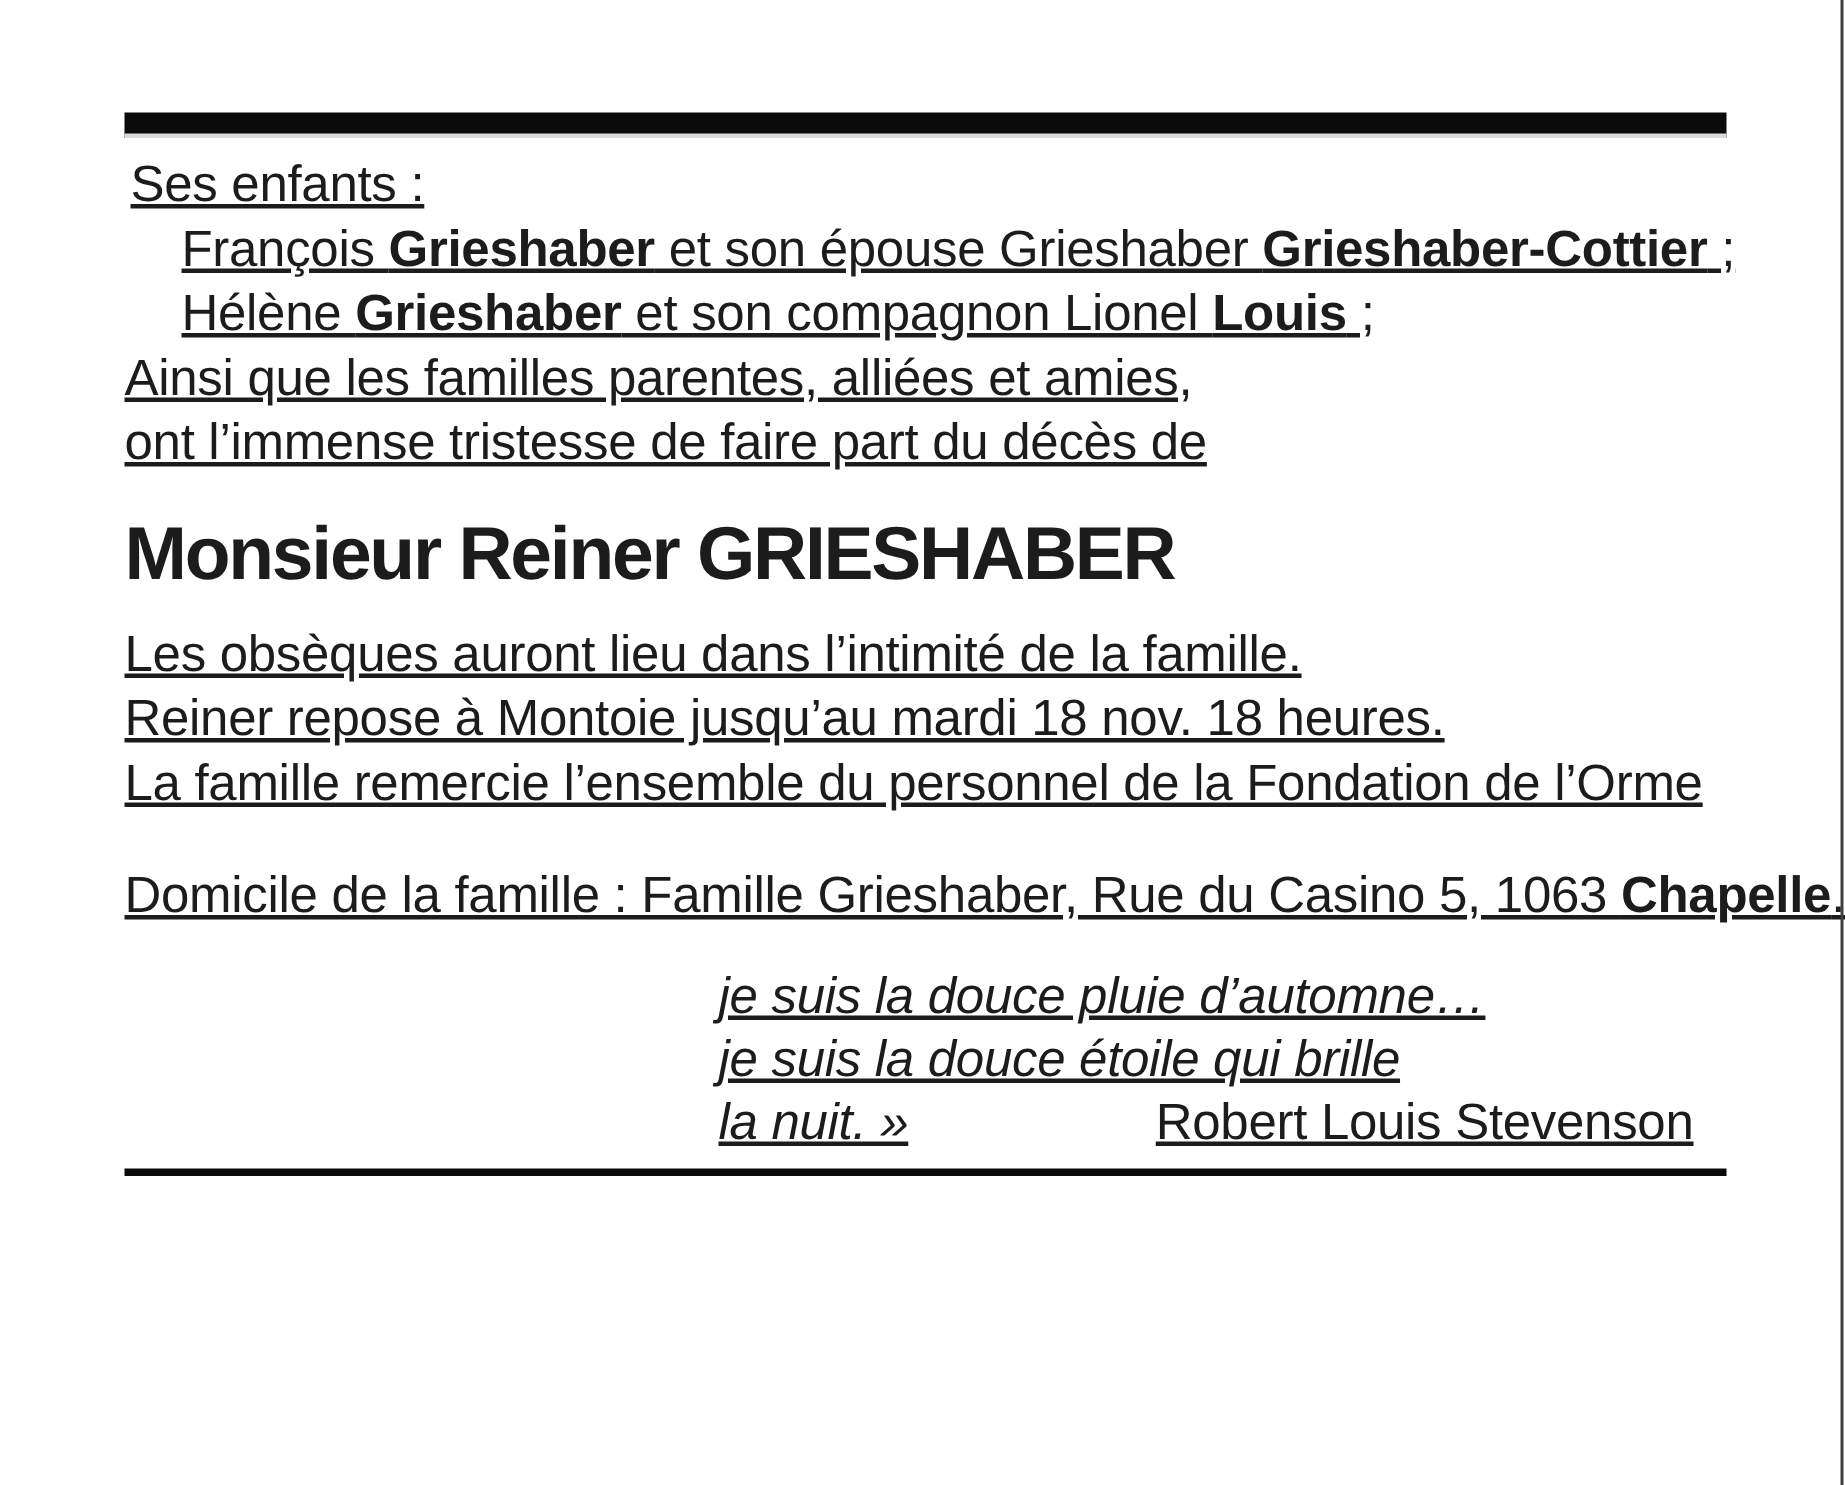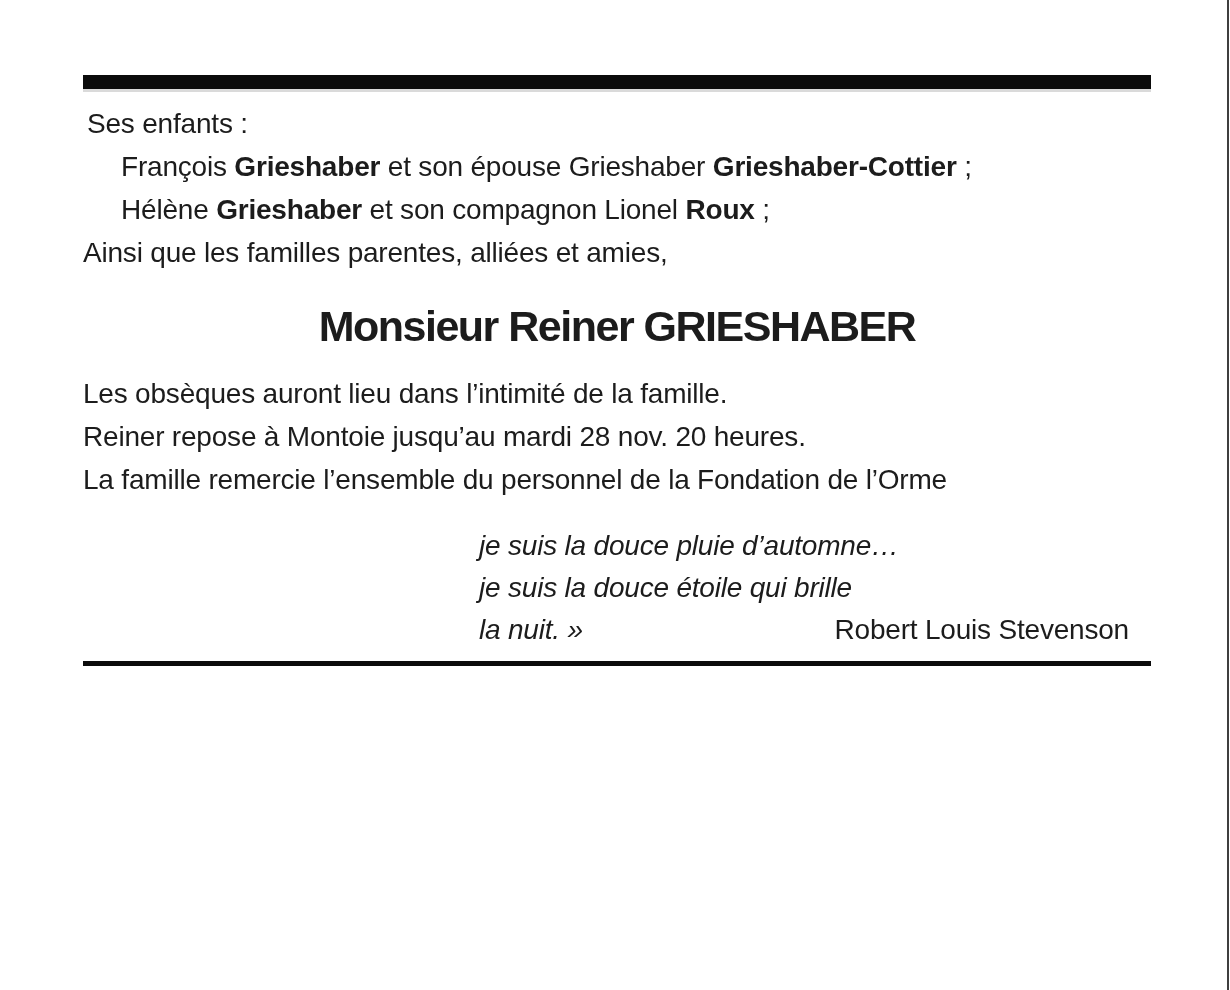--- a/index.html
+++ b/index.html
@@ -26,34 +26,35 @@
     border-bottom: 3px solid #dadada;
   }
   .bottomrule {
     height: 5px;
     background: #0b0b0b;
     margin-top: 10px;
   }
   .block { margin: 0; }
   .block-intro { margin-top: 10px; }
   .line {
-    font-size: 28px;
+    font-size: 34px;
     line-height: 43px;
     margin: 0;
     letter-spacing: -0.2px;
     white-space: nowrap;
+    text-decoration: underline;
   }
   .line .b { font-weight: bold; }
   .indent { padding-left: 38px; }
   .lead { padding-left: 4px; }
   .title {
-    font-size: 43px;
+    font-size: 50px;
     line-height: 80px;
     font-weight: bold;
-    text-align: center;
+    text-align: left;
     margin: 12px 0 6px 0;
     letter-spacing: -1.5px;
     white-space: nowrap;
   }
   sup.sup {
     font-size: 0.55em;
     vertical-align: super;
     line-height: 0;
   }
   .domicile { margin-top: 32px; }
@@ -82,32 +83,34 @@
 </head>
 <body>
 
 <div class="sheet">
 
   <div class="topbar"></div>
 
   <div class="block block-intro">
     <p class="line lead"><span>Ses enfants :</span></p>
     <p class="line indent"><span>François </span><span class="b">Grieshaber</span><span> et son épouse Grieshaber </span><span class="b">Grieshaber-Cottier</span><span> ;</span></p>
-    <p class="line indent"><span>Hélène </span><span class="b">Grieshaber</span><span> et son compagnon Lionel </span><span class="b">Roux</span><span> ;</span></p>
+    <p class="line indent"><span>Hélène </span><span class="b">Grieshaber</span><span> et son compagnon Lionel </span><span class="b">Louis</span><span> ;</span></p>
     <p class="line"><span>Ainsi que les familles parentes, alliées et amies,</span></p>
+    <p class="line"><span>ont l’immense tristesse de faire part du décès de</span></p>
   </div>
 
   <h1 class="title"><span>Monsieur Reiner GRIESHABER</span></h1>
 
   <div class="block">
     <p class="line"><span>Les obsèques auront lieu dans l’intimité de la famille.</span></p>
-    <p class="line"><span>Reiner repose à Montoie jusqu’au mardi 28 nov. 20 heures.</span></p>
+    <p class="line"><span>Reiner repose à Montoie jusqu’au mardi 18 nov. 18 heures.</span></p>
     <p class="line"><span>La famille remercie l’ensemble du personnel de la Fondation de l’Orme</span></p>
   </div>
 
+  <p class="line domicile"><span>Domicile de la famille : Famille Grieshaber, Rue du Casino 5, 1063 </span><span class="b">Chapelle</span><span>.</span></p>
 
   <div class="quote">
     <p class="line"><span>je suis la douce pluie d’automne…</span></p>
     <p class="line"><span>je suis la douce étoile qui brille</span></p>
     <p class="line quote-last">
         <span>la nuit. »</span>
         <span class="attr">Robert Louis Stevenson</span>
       </p>
   </div>
 

